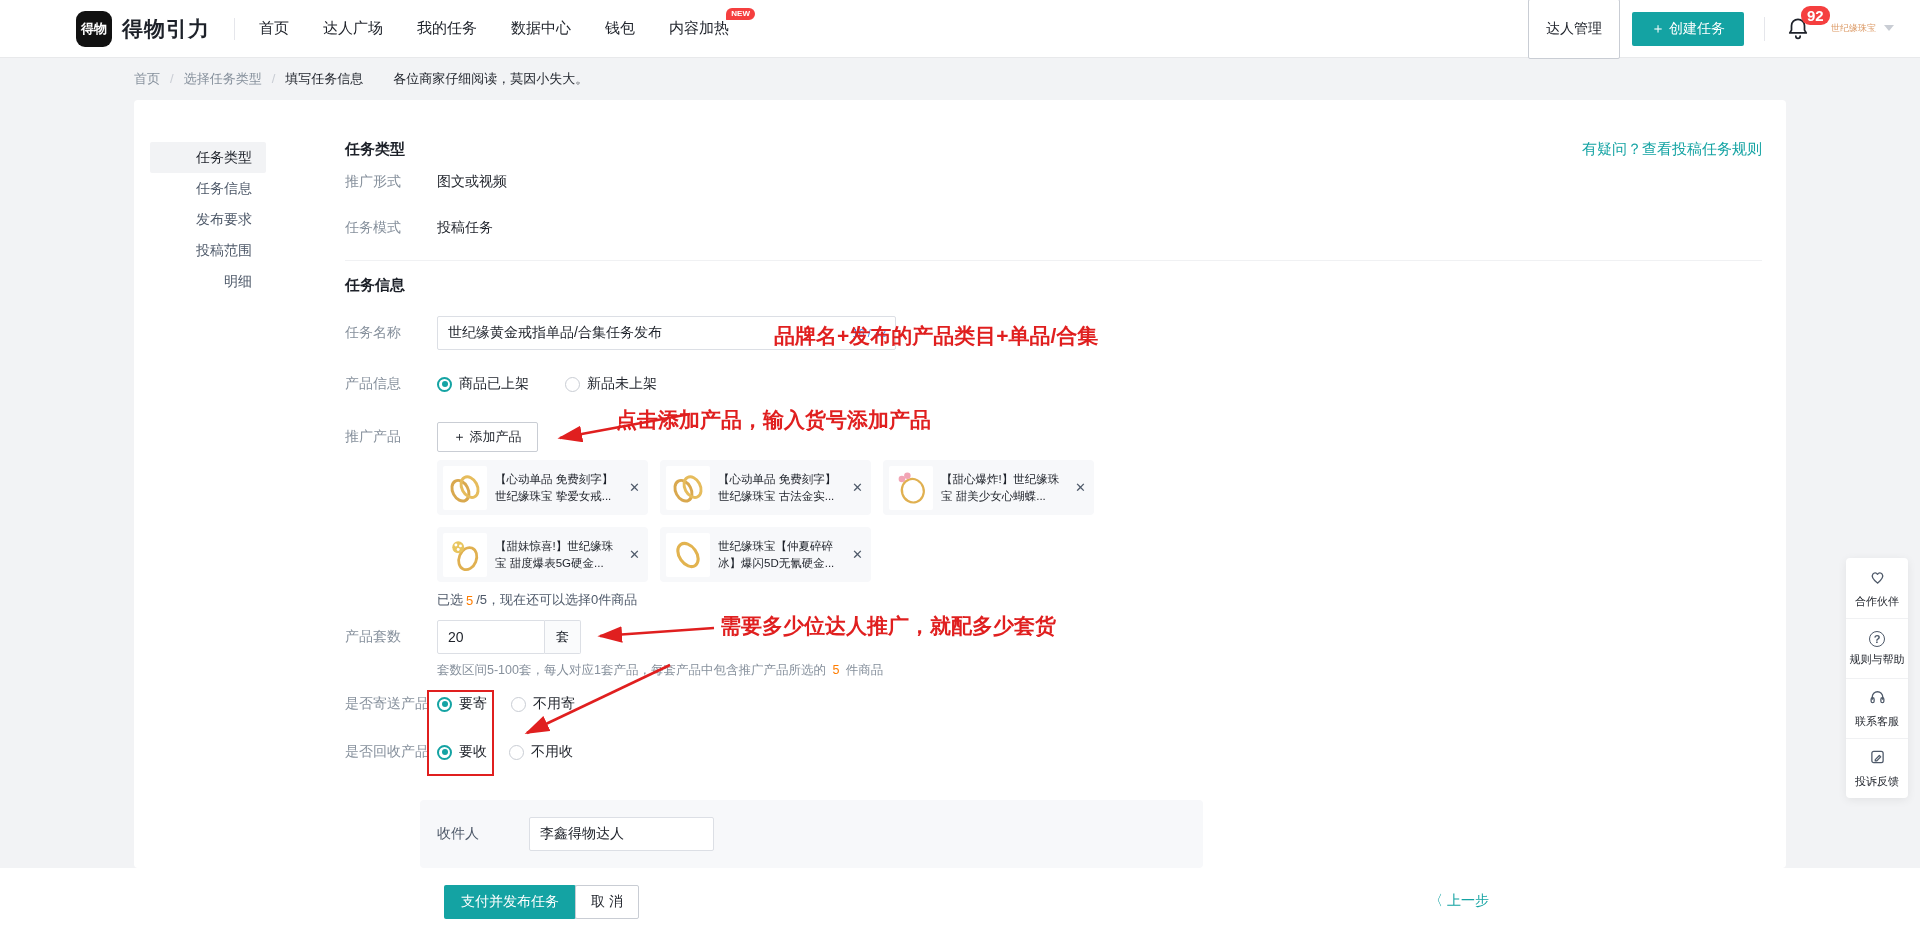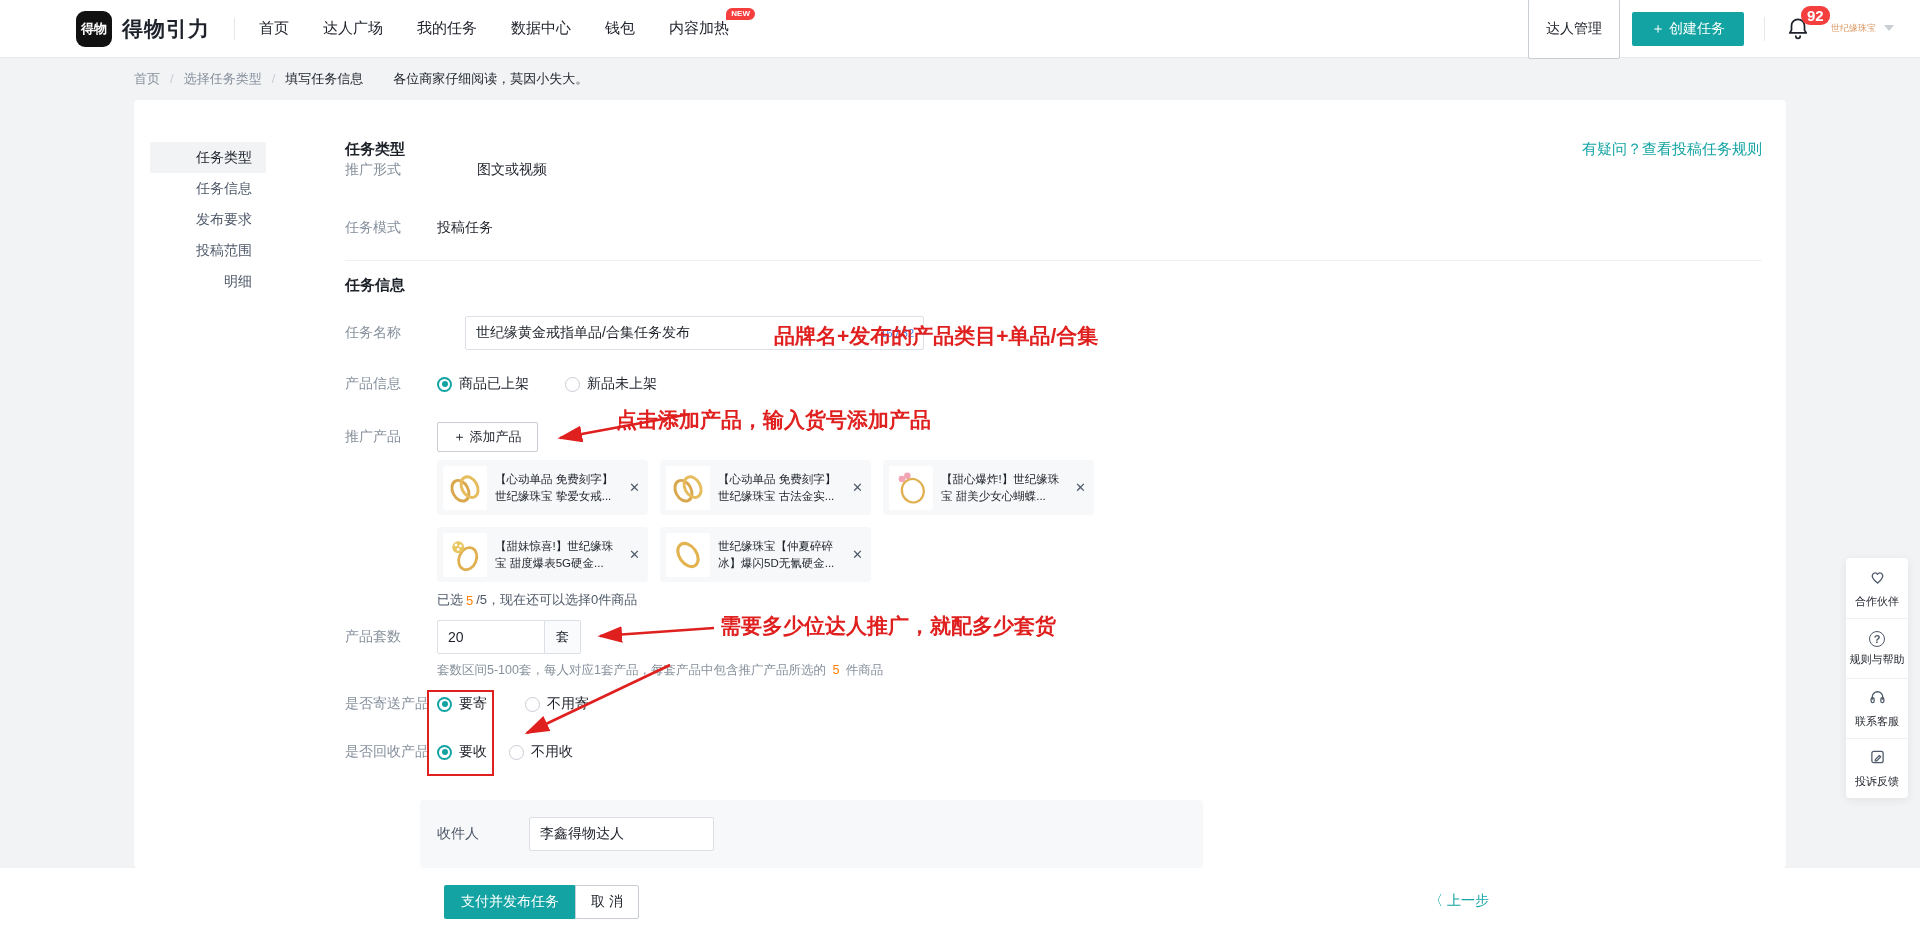--- a/index.html
+++ b/index.html
@@ -166,38 +166,38 @@
     <div class="step-item">投稿范围</div>
     <div class="step-item">明细</div>
   </div>
 
   <div class="help-link">有疑问？查看投稿任务规则</div>
 
   <div class="form">
 
     <div class="section-title" style="top:40px;">任务类型</div>
 
-    <div class="frow" style="top:60px; height:20px;gap:40px;">
+    <div class="frow" style="top:72px; height:20px;">
       <span class="flabel">推广形式</span>
       <span class="fvalue">图文或视频</span>
     </div>
 
     <div class="frow" style="top:118px; height:20px;">
       <span class="flabel">任务模式</span>
       <span class="fvalue">投稿任务</span>
     </div>
 
     <div class="divider" style="top:160px;"></div>
 
     <div class="section-title" style="top:176px;">任务信息</div>
 
     <div class="frow" style="top:216px; height:34px;">
       <span class="flabel">任务名称</span>
       <span class="input-wrap">
-        <input class="text-input" style="width: 459px; margin-left: 28px;" value="世纪缘黄金戒指单品/合集任务发布">
+        <input class="text-input" style="width: 459px;" value="世纪缘黄金戒指单品/合集任务发布">
         <span class="counter">16 / 32</span>
       </span>
     </div>
 
     <div class="frow" style="top:274px; height:20px;">
       <span class="flabel">产品信息</span>
       <span class="radio-row">
         <span class="radio-opt">
           <span class="radio sel"></span>
           <span>商品已上架</span>
@@ -285,21 +285,21 @@
     </div>
 
     <div class="helper-text" style="top:562px;">
       <span>套数区间5-100套，每人对应1套产品，每套产品中包含推广产品所选的</span>
       <span class="hl-orange">5</span>
       <span>件商品</span>
     </div>
 
     <div class="frow" style="top:594px; height:20px;">
       <span class="flabel">是否寄送产品</span>
-      <span class="radio-row" style="gap:38px;">
+      <span class="radio-row" style="gap:24px;">
         <span class="radio-opt">
           <span class="radio sel"></span>
           <span>要寄</span>
         </span>
         <span class="radio-opt">
           <span class="radio"></span>
           <span>不用寄</span>
         </span>
       </span>
     </div>

